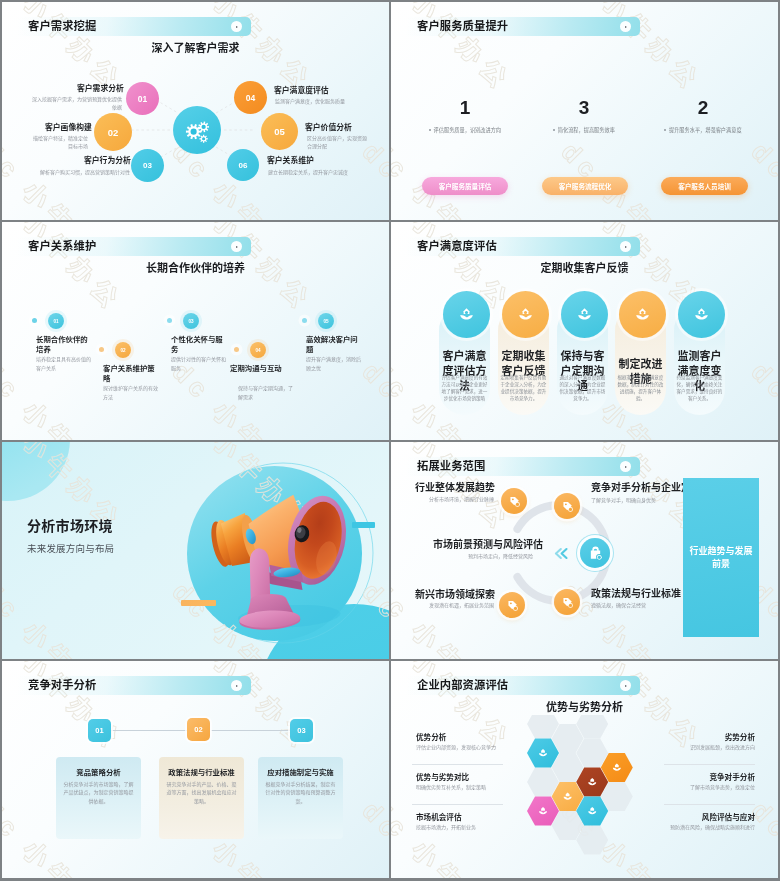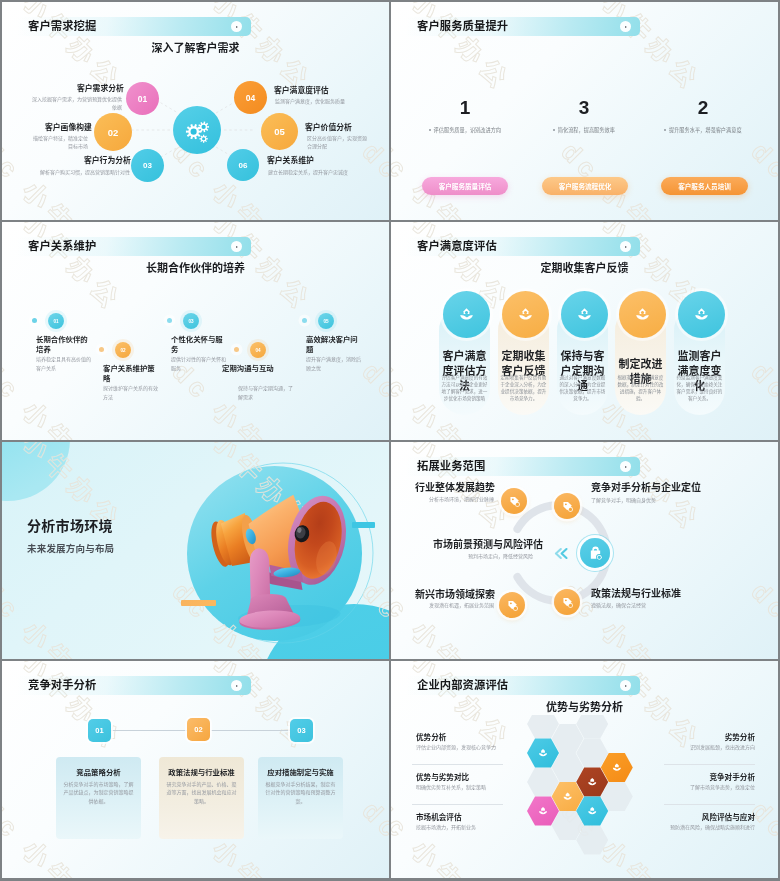--- a/index.html
+++ b/index.html
@@ -48,21 +48,21 @@
 
   
   .cap{position:absolute;border-radius:26px;}
   .capicon{position:absolute;border-radius:50%;display:flex;align-items:center;justify-content:center;}
   .s4t{position:absolute;font-size:11px;font-weight:700;color:#1f2124;text-align:center;line-height:1.35;}
   .s4d{position:absolute;font-size:4.6px;color:#8b9096;text-align:center;line-height:1.55;}
 
   
   .s5bg{position:absolute;inset:0;}
   .s5title{position:absolute;left:25px;top:76px;font-size:14px;font-weight:700;color:#1c1e22;letter-spacing:.3px;line-height:16px;}
-  .s5sub{position:absolute;left:25px;top:101px;font-size:9.5px;color:#4a5057;letter-spacing:.2px;line-height:11px;font-weight:bold;}
+  .s5sub{position:absolute;left:25px;top:101px;font-size:9.5px;color:#4a5057;letter-spacing:.2px;line-height:11px;}
 
   
   .ocirc{position:absolute;width:26px;height:26px;border-radius:50%;display:flex;align-items:center;justify-content:center;
          background:linear-gradient(160deg,#fbb863,#f4a134);box-shadow:0 0 0 2.5px rgba(255,255,255,.75),0 2px 5px rgba(244,161,52,.25);}
   .hubcirc{position:absolute;left:189px;top:96px;width:30px;height:30px;border-radius:50%;display:flex;align-items:center;justify-content:center;
            background:linear-gradient(160deg,#5ccfe8,#3dc2de);box-shadow:0 0 0 3px rgba(255,255,255,.95),0 0 0 4px rgba(93,208,232,.5);}
   .s6h{position:absolute;font-size:10px;font-weight:700;color:#1f2124;white-space:nowrap;line-height:10px;}
   .s6d{position:absolute;font-size:5px;color:#9599a0;white-space:nowrap;line-height:8px;}
   .s6banner{position:absolute;left:292px;top:36px;width:76px;height:159px;background:linear-gradient(170deg,#5bcfe8,#45c6e1);
             display:flex;align-items:center;justify-content:center;text-align:center;color:#fff;font-size:9px;font-weight:700;line-height:13px;padding:0 6px;box-sizing:border-box;}
@@ -221,21 +221,21 @@
     <div class="ncirc" style="left:181px;top:91px;background:linear-gradient(150deg,#6fd6ea,#3cc3dd);box-shadow:0 0 0 3px rgba(80,205,230,.12)">
         <span>03</span>
       </div>
     <div class="s3h" style="left:169px;top:113px;width:55px">个性化关怀与服务</div>
     <div class="s3d" style="left:169px;top:133px;width:58px">提供针对性的客户关怀和服务</div>
 
     <div class="minidot" style="left:232px;top:125px;background:#f7c887"></div>
     <div class="ncirc" style="left:248px;top:120px;background:linear-gradient(150deg,#fbc06a,#f5a73c);box-shadow:0 0 0 3px rgba(246,175,73,.12)">
         <span>04</span>
       </div>
-    <div class="s3h" style="left:220px;top:142px;width:55px">定期沟通与互动</div>
+    <div class="s3h" style="left:228px;top:142px;width:55px">定期沟通与互动</div>
     <div class="s3d" style="left:236px;top:162px;width:58px">保持与客户定期沟通，了解需求</div>
 
     <div class="minidot" style="left:300px;top:96px;background:#8bdcee"></div>
     <div class="ncirc" style="left:316px;top:91px;background:linear-gradient(150deg,#6fd6ea,#3cc3dd);box-shadow:0 0 0 3px rgba(80,205,230,.12)">
         <span>05</span>
       </div>
     <div class="s3h" style="left:304px;top:113px;width:55px">高效解决客户问题</div>
     <div class="s3d" style="left:304px;top:133px;width:58px">提升客户满意度，消除后顾之忧</div>
   </div>
   <div class="slide s4">
@@ -516,20 +516,23 @@
     <div class="s6d" style="left:20px;top:53px;text-align:right;width:83px">分析市场环境，把握行业脉搏</div>
     <div class="s6h" style="left:200px;top:41px">竞争对手分析与企业定位</div>
     <div class="s6d" style="left:200px;top:54px">了解竞争对手，明确自身优势</div>
     <div class="s6h" style="left:42px;top:98px;text-align:right;width:100px">市场前景预测与风险评估</div>
     <div class="s6d" style="left:42px;top:110px;text-align:right;width:100px">预判市场走向，降低经营风险</div>
     <div class="s6h" style="left:24px;top:148px;text-align:left;width:80px">新兴市场领域探索</div>
     <div class="s6d" style="left:20px;top:159px;text-align:right;width:83px">发现潜在机遇，拓展业务范围</div>
     <div class="s6h" style="left:200px;top:147px">政策法规与行业标准</div>
     <div class="s6d" style="left:200px;top:159px">遵循法规，确保合法经营</div>
 
+    <div class="s6banner">
+        <span>行业趋势与发展前景</span>
+      </div>
   </div>
   <div class="slide s7">
     <div class="bg-grad"></div>
     <div class="wm">
         <div class="wmrow" style="left: 0px; top: -60px;">dc 小牛办公</div>
         <div class="wmrow" style="left: 0px; top: 130px;">dc 小牛办公</div>
         <div class="wmrow" style="left: 190px; top: -60px;">dc 小牛办公</div>
         <div class="wmrow" style="left: 190px; top: 130px;">dc 小牛办公</div>
         <div class="wmrow" style="left: 380px; top: -60px;">dc 小牛办公</div>
         <div class="wmrow" style="left: 380px; top: 130px;">dc 小牛办公</div>

